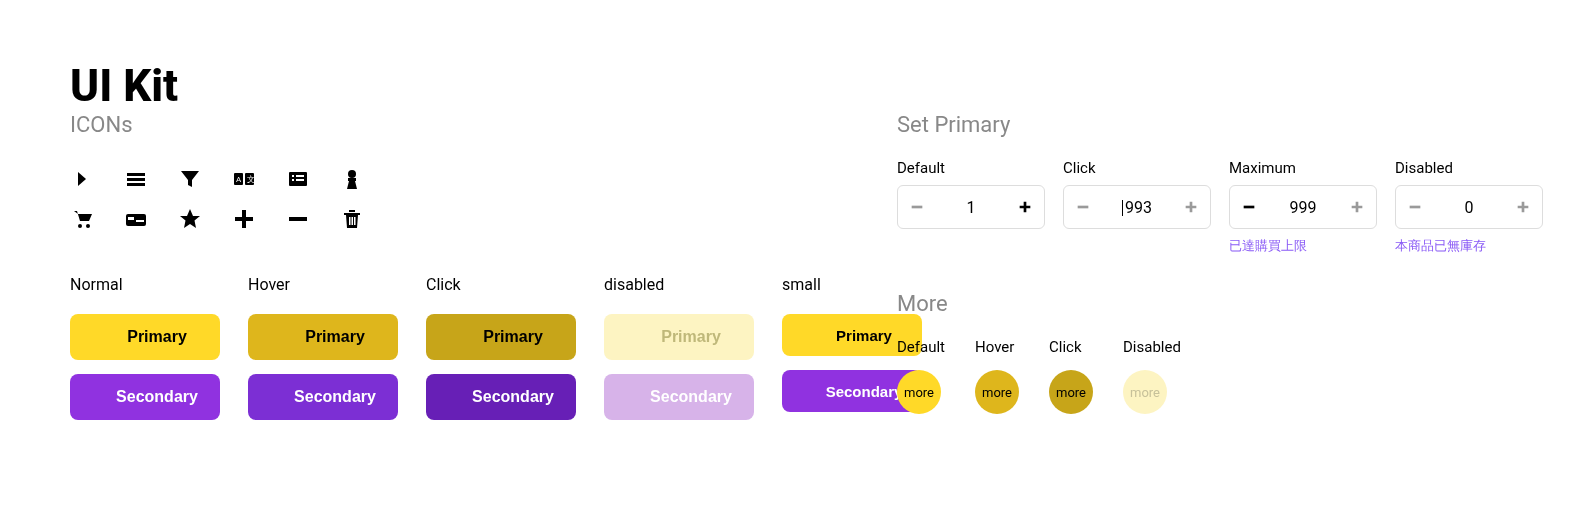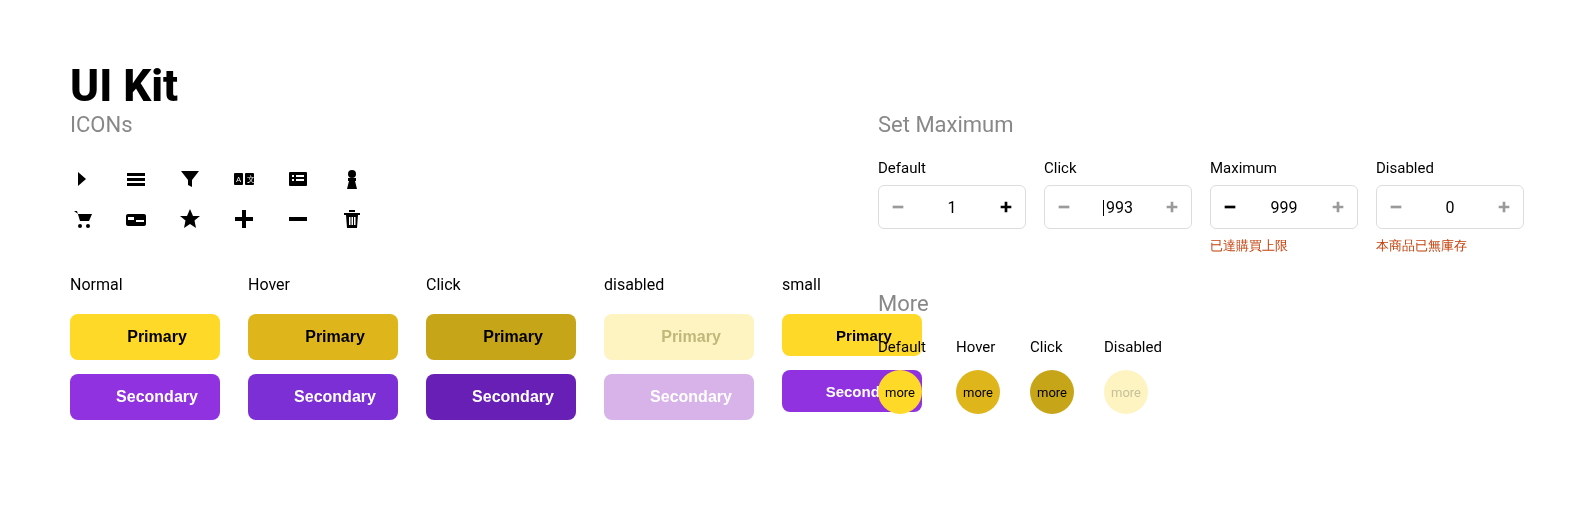--- a/index.html
+++ b/index.html
@@ -4,21 +4,21 @@
   <style>
     * { box-sizing: border-box; margin: 0; padding: 0; }
     body {
       font-family: -apple-system, BlinkMacSystemFont, "Segoe UI", Roboto, sans-serif;
       background: #fff;
       padding: 60px 70px;
       color: #000;
     }
     .main-layout {
       display: flex;
-      gap: 28px;
+      gap: 47px;
     }
     .left-col { flex: 1; min-width: 780px; }
     .right-col { flex: 0 0 640px; }
     h1 {
       font-size: 44px;
       font-weight: 800;
     }
     .section-title {
       font-size: 22px;
       color: #888;
@@ -79,21 +79,21 @@
       justify-content: space-between;
       border: 1px solid #ddd;
       border-radius: 6px;
       height: 44px;
       padding: 0 10px;
     }
     .stepper-btn { width: 18px; height: 18px; display: flex; align-items: center; justify-content: center; }
     .stepper-btn svg { width: 16px; height: 16px; }
     .stepper-val { font-size: 16px; color: #000; }
     .stepper-val.typing::before { content: ""; border-left: 1px solid #000; margin-right: 2px; display: inline-block; height: 16px; vertical-align: middle; }
-    .sa-error { font-size: 13px; color: #c2410c; }
+    .sa-error { font-size: 13px; color: #8b5cf6; }
 
     .more-row { display: flex; gap: 30px; }
     .more-col { display: flex; flex-direction: column; align-items: flex-start; gap: 14px; }
     .more-label { font-size: 15px; color: #000; }
     .more-pill {
       width: 44px; height: 44px; border-radius: 50%;
       display: flex; align-items: center; justify-content: center;
       font-size: 13px;
     }
     .more-normal   { background: #ffd928; color: #000; }
@@ -215,21 +215,21 @@
       <div class="bg-col">
         <div class="bg-label">small</div>
         <button class="btn btn-sm primary-normal">Primary</button>
         <button class="btn btn-sm secondary-normal">Secondary</button>
       </div>
     </div>
   </div>
 
   <div class="right-col">
 
-    <div class="section-title">Set Maximum</div>
+    <div class="section-title">Set Primary</div>
     <div class="set-amount-row">
       <div class="sa-col">
         <div class="sa-label">Default</div>
         <div class="stepper">
           <span class="stepper-btn gray">
               <svg viewBox="0 0 24 24">
                 <rect x="4" y="10" width="16" height="4"></rect>
               </svg>
             </span>
           <span class="stepper-val">1</span>

